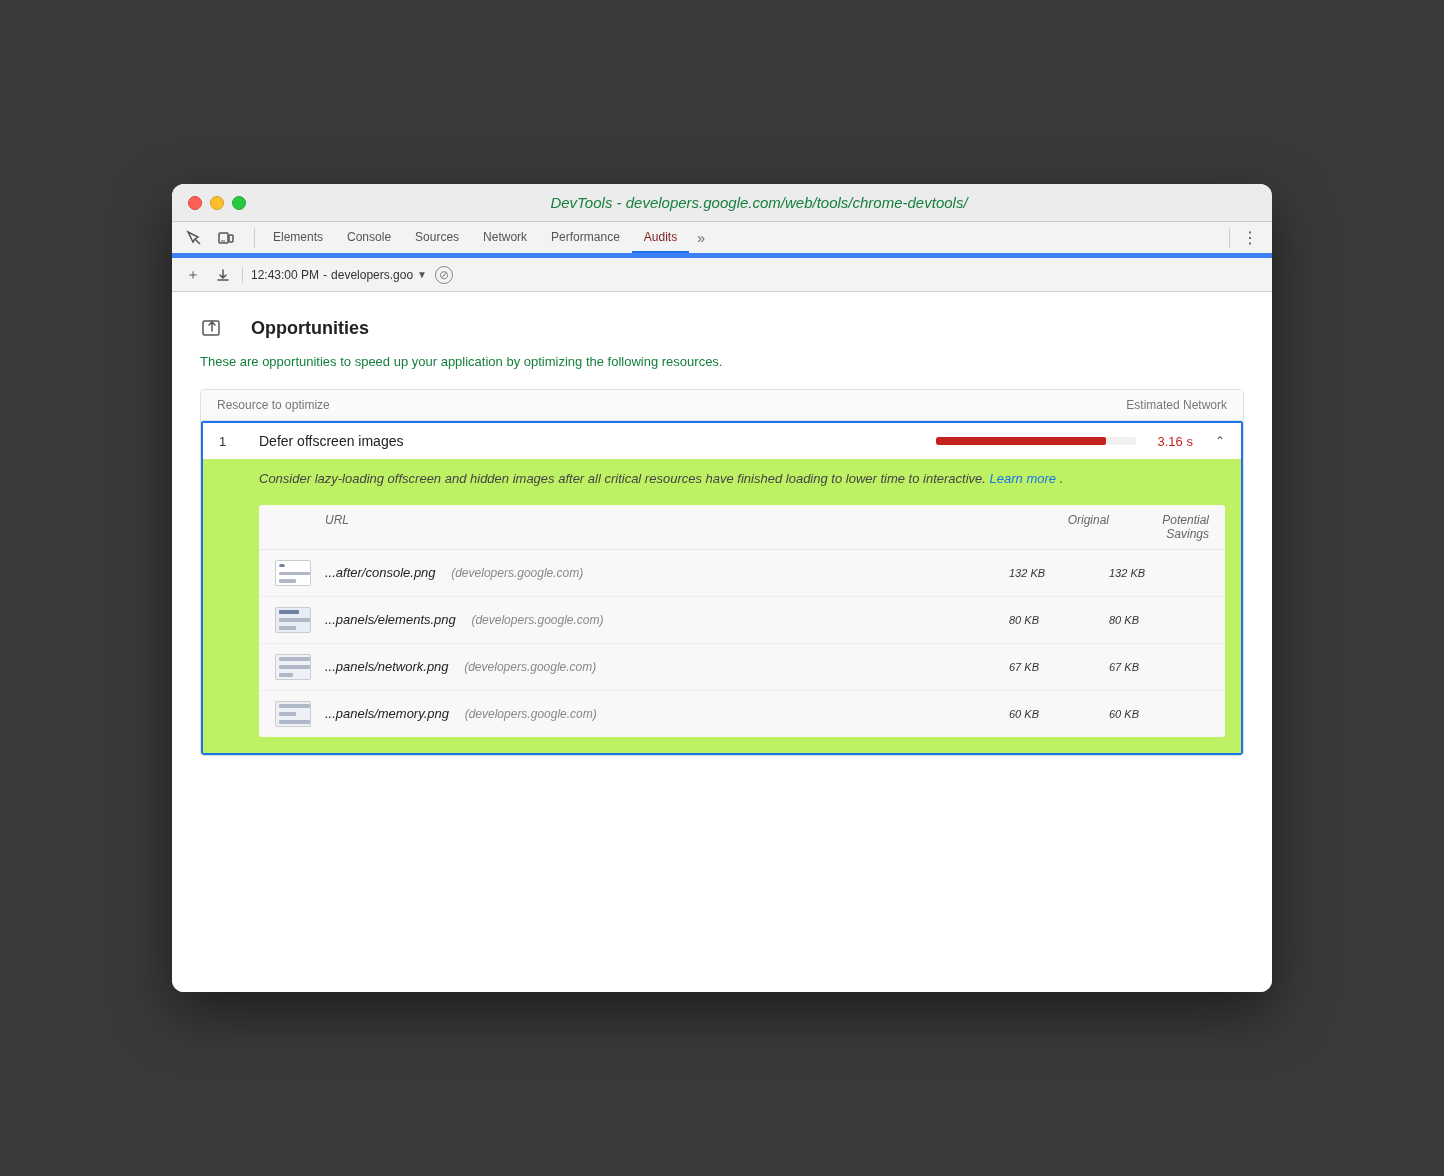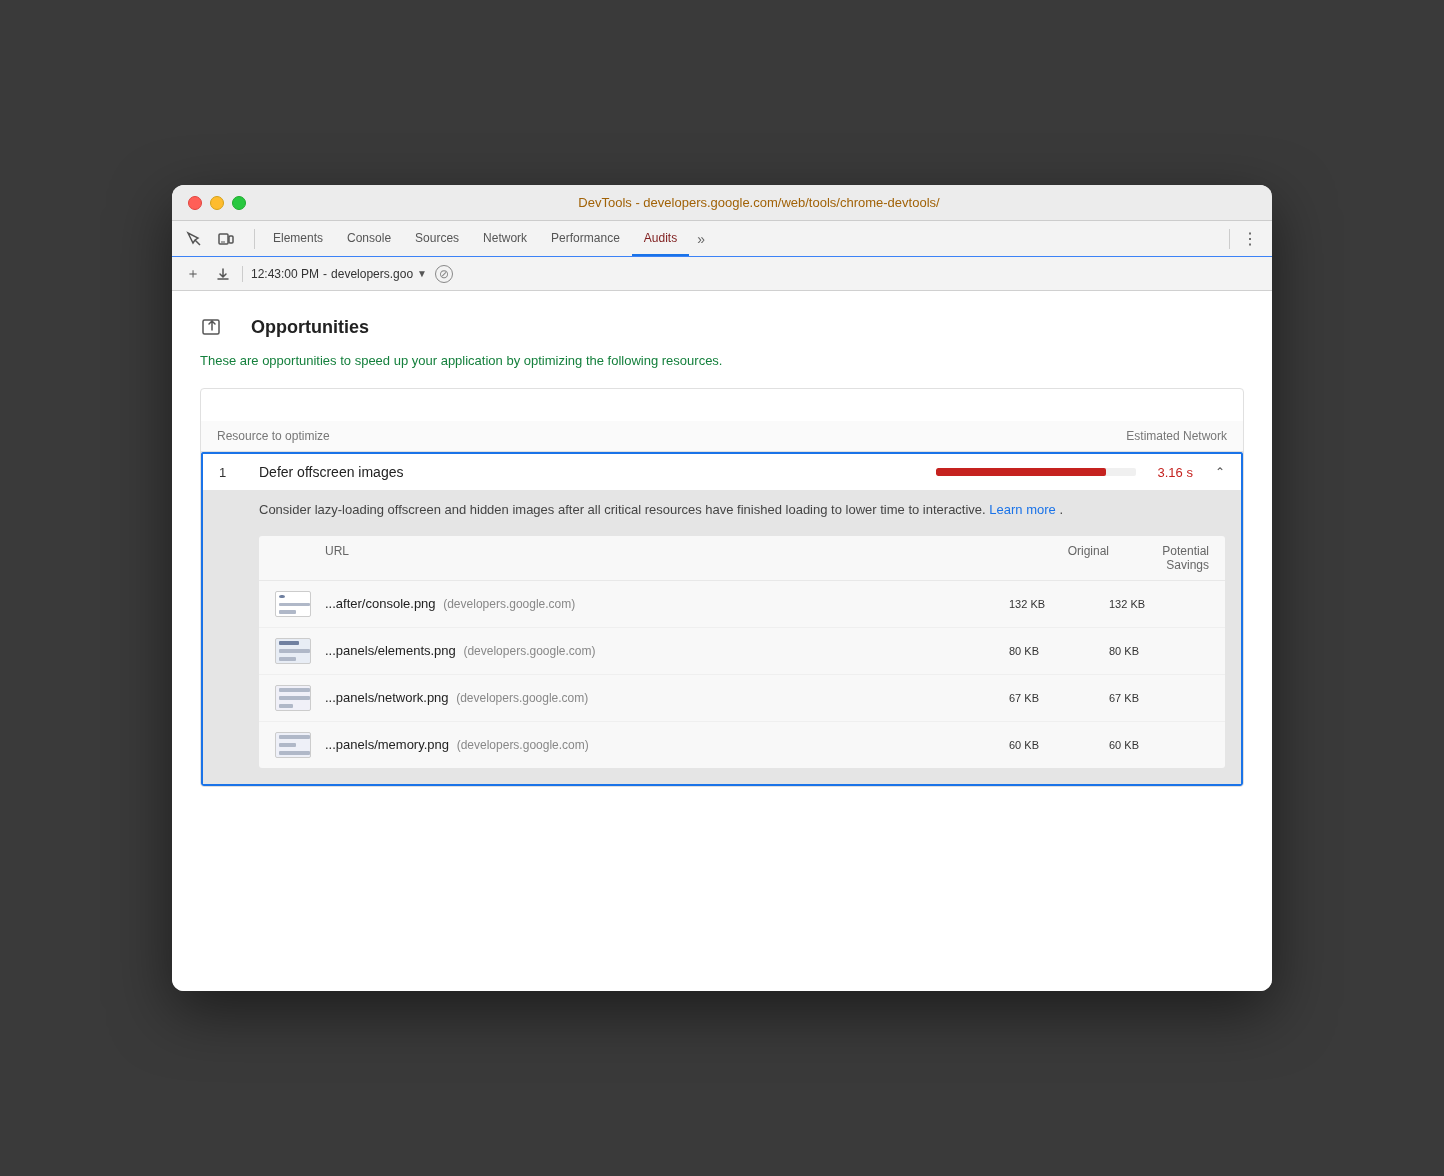--- a/index.html
+++ b/index.html
@@ -39,29 +39,30 @@
       height: 14px;
       border-radius: 50%;
       cursor: pointer;
     }
     .tl-red { background: #ff5f57; border: 1px solid #e0443e; }
     .tl-yellow { background: #febc2e; border: 1px solid #d4a017; }
     .tl-green { background: #28c840; border: 1px solid #1faa2e; }
     .title-text {
       flex: 1;
       text-align: center;
-      font-size: 13px;
-      color: #a16207;
+      font-size: 15px;
+      color: #15803d;
       font-weight: 500;
+      font-style: italic;
     }
 
     
     .devtools-toolbar {
       background: #f3f3f3;
-      border-bottom: 1px solid #3b82f6;
+      border-bottom: 5px solid #3b82f6;
       display: flex;
       align-items: center;
       padding: 0 8px;
       height: 36px;
     }
     .toolbar-icons {
       display: flex;
       align-items: center;
       gap: 4px;
       margin-right: 8px;
@@ -213,21 +214,20 @@
       border-radius: 4px;
       overflow: hidden;
       width: 100%;
     }
     .table-header-row {
       display: grid;
       grid-template-columns: 1fr 300px;
       background: #fafafa;
       border-bottom: 1px solid #e0e0e0;
       padding: 8px 16px;
-      margin-top: 32px;
     }
     .table-header-cell {
       font-size: 12px;
       color: #777;
       font-weight: 400;
     }
     .table-header-cell.right { text-align: right; }
 
     
     .expanded-row {
@@ -278,21 +278,22 @@
     }
     .chevron-up {
       font-size: 12px;
       color: #555;
       cursor: pointer;
     }
 
     
     .row-detail {
       padding: 10px 16px 16px 56px;
-      background: #e5e5e5;
+      background: #bef264;
+      font-style: italic;
     }
     .row-detail-desc {
       font-size: 13px;
       color: #444;
       margin-bottom: 16px;
       line-height: 1.5;
     }
     .learn-more {
       color: #1a73e8;
       text-decoration: none;
@@ -350,21 +351,21 @@
       height: 6px;
       background: #7080a0;
       border-radius: 50%;
       margin: 3px;
     }
 
     .sub-url {
       font-size: 13px;
     }
     .sub-url-main { color: #222; font-weight: 500; }
-    .sub-url-domain { color: #888; font-size: 12px; margin-left: 4px; }
+    .sub-url-domain { color: #888; font-size: 12px; margin-left: 12px; }
     .sub-size {
       font-size: 11px;
       color: #333;
       text-align: left;
     }
 
     
     .thumb-console {
       background: #fff;
       border: 1px solid #ccc;

